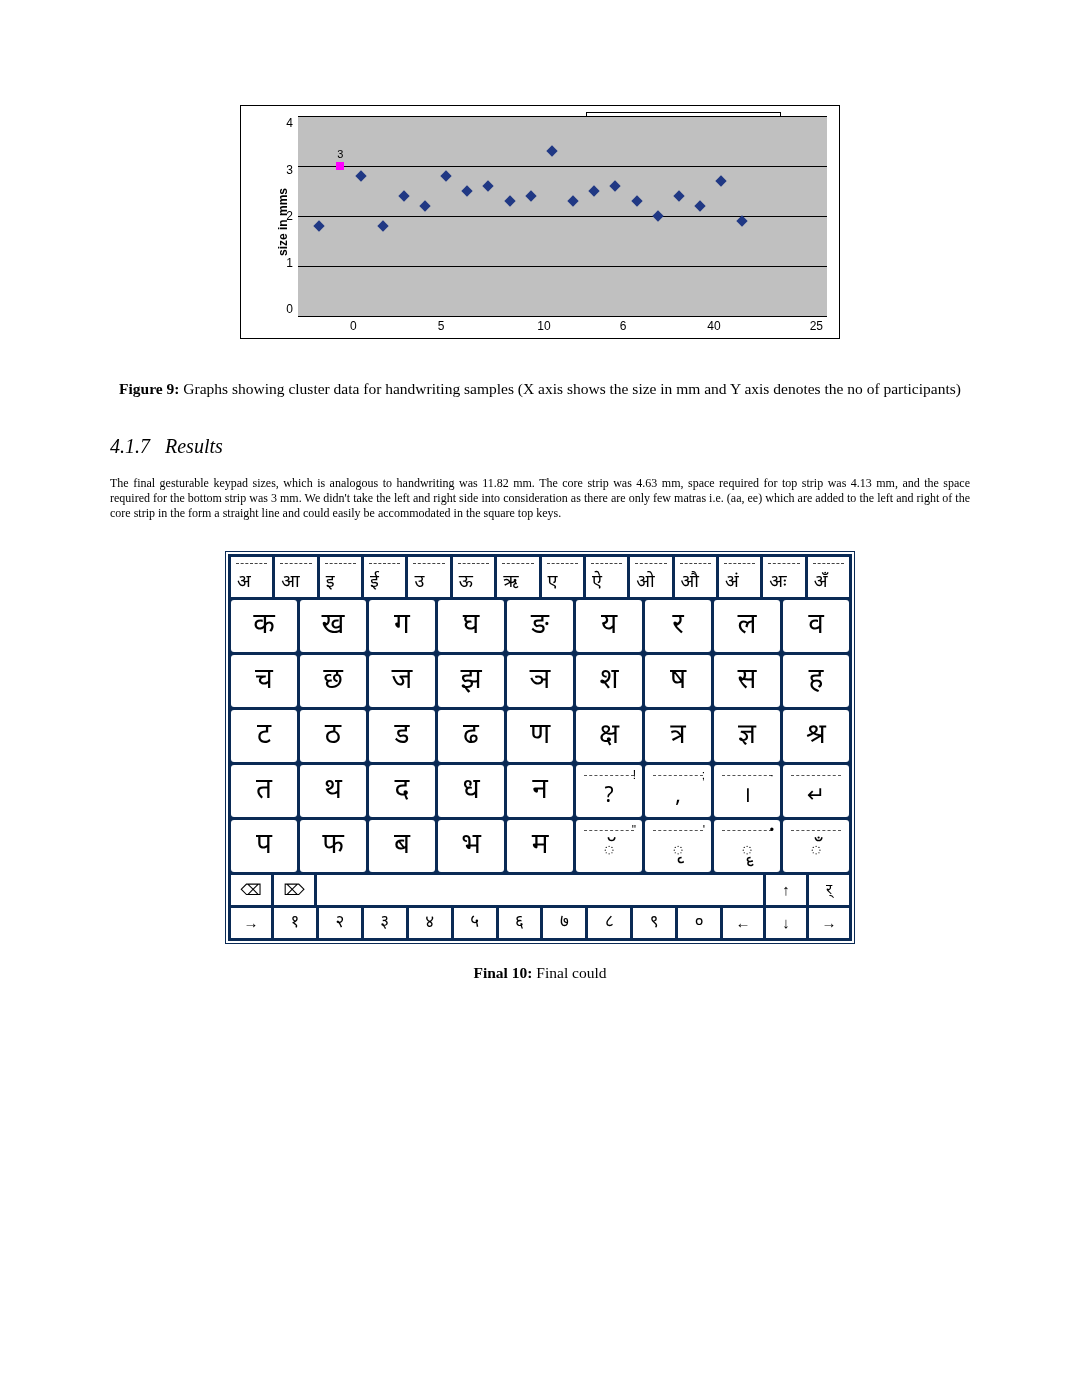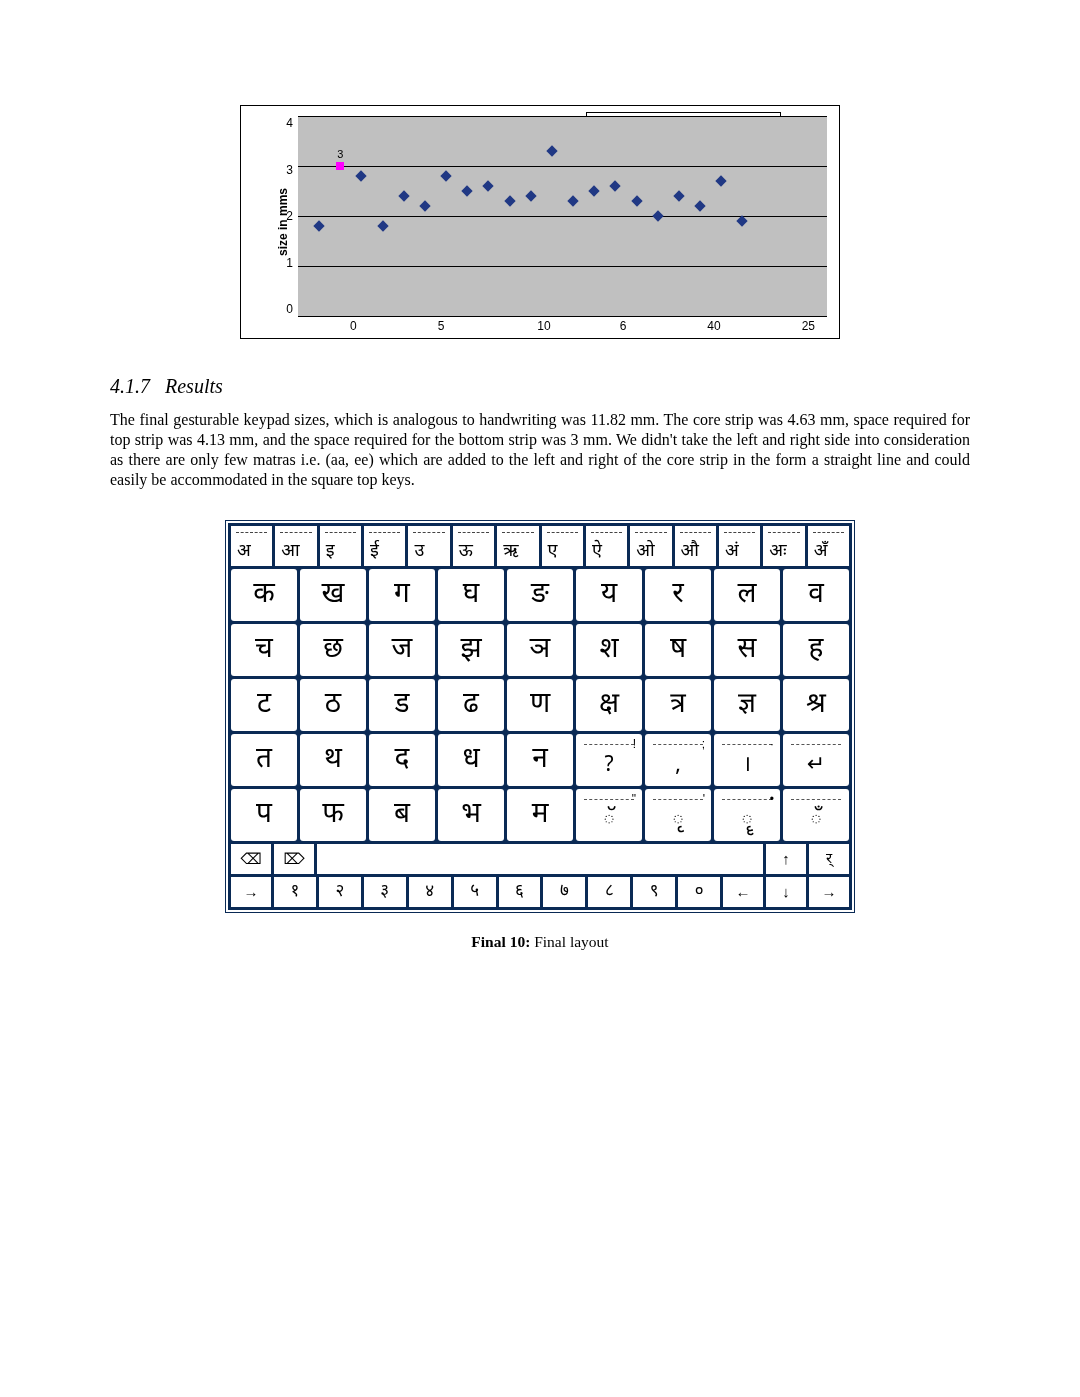--- a/index.html
+++ b/index.html
@@ -134,24 +134,24 @@
     font-size: 15.5px;
     margin-top: 40px;
     line-height: 1.3;
   }
   .fig-caption b { font-weight: bold; }
   
   .sec-head {
     font-style: italic;
     font-size: 20px;
     margin-top: 36px;
-    margin-bottom: 12px;
+    margin-bottom: 18px;
   }
   .body-text {
-    font-size: 16px;
+    font-size: 12px;
     text-align: justify;
     line-height: 1.25;
   }
   
   .kbd-wrap {
     display: flex;
     justify-content: center;
     margin-top: 30px;
   }
   .kbd-outer {
@@ -322,27 +322,31 @@
               <div class="diamond" style="left: 84%; top: 52.5%;"></div>
               <div class="square-pt" style="left: 8%; top: 25%;"></div>
               <div class="data-label" style="left: 8%; top: calc(25% - 6px);">3</div>
             </div>
           <div class="x-ticks" id="x-ticks" style="justify-content: space-between;">
               <span class="x-tick" style="position: relative; left: 0px;">0</span>
               <span class="x-tick" style="position: relative; left: 0px;">5</span>
               <span class="x-tick" style="position: relative; left: 12px;">10</span>
               <span class="x-tick" style="position: relative; left: 0px;">6</span>
               <span class="x-tick" style="position: relative; left: 0px;">40</span>
-              <span class="x-tick" style="position: relative; left: 0px;">25</span>
+              <span class="x-tick" style="position: relative; left: 8px;">25</span>
             </div>
         </div>
       </div>
     </div>
   </div>
 
+  <div class="fig-caption">
+    <b>Figure 9:</b>
+    <span>Graphs showing cluster data for handwriting samples (X axis shows the size in mm and Y axis denotes the no of participants)</span>
+  </div>
 
   <div class="sec-head">
     <span>4.1.7</span>&nbsp;&nbsp;
     <span>Results</span>
   </div>
 
   <div class="body-text">The final gesturable keypad sizes, which is analogous to handwriting was 11.82 mm. The core strip was 4.63 mm, space required for top strip was 4.13 mm, and the space required for the bottom strip was 3 mm. We didn't take the left and right side into consideration as there are only few matras i.e. (aa, ee) which are added to the left and right of the core strip in the form a straight line and could easily be accommodated in the square top keys.</div>
 
   <div class="kbd-wrap">
     <div class="kbd-outer">
@@ -520,16 +524,16 @@
             <div class="k-arrow">↓</div>
             <div class="k-arrow">→</div>
           </div>
 
       </div>
     </div>
   </div>
 
   <div class="fig10-caption">
     <b>Final 10:</b>
-    <span>Final layout</span>
+    <span>Final could</span>
   </div>
 
 </div>
 
 </body></html>

